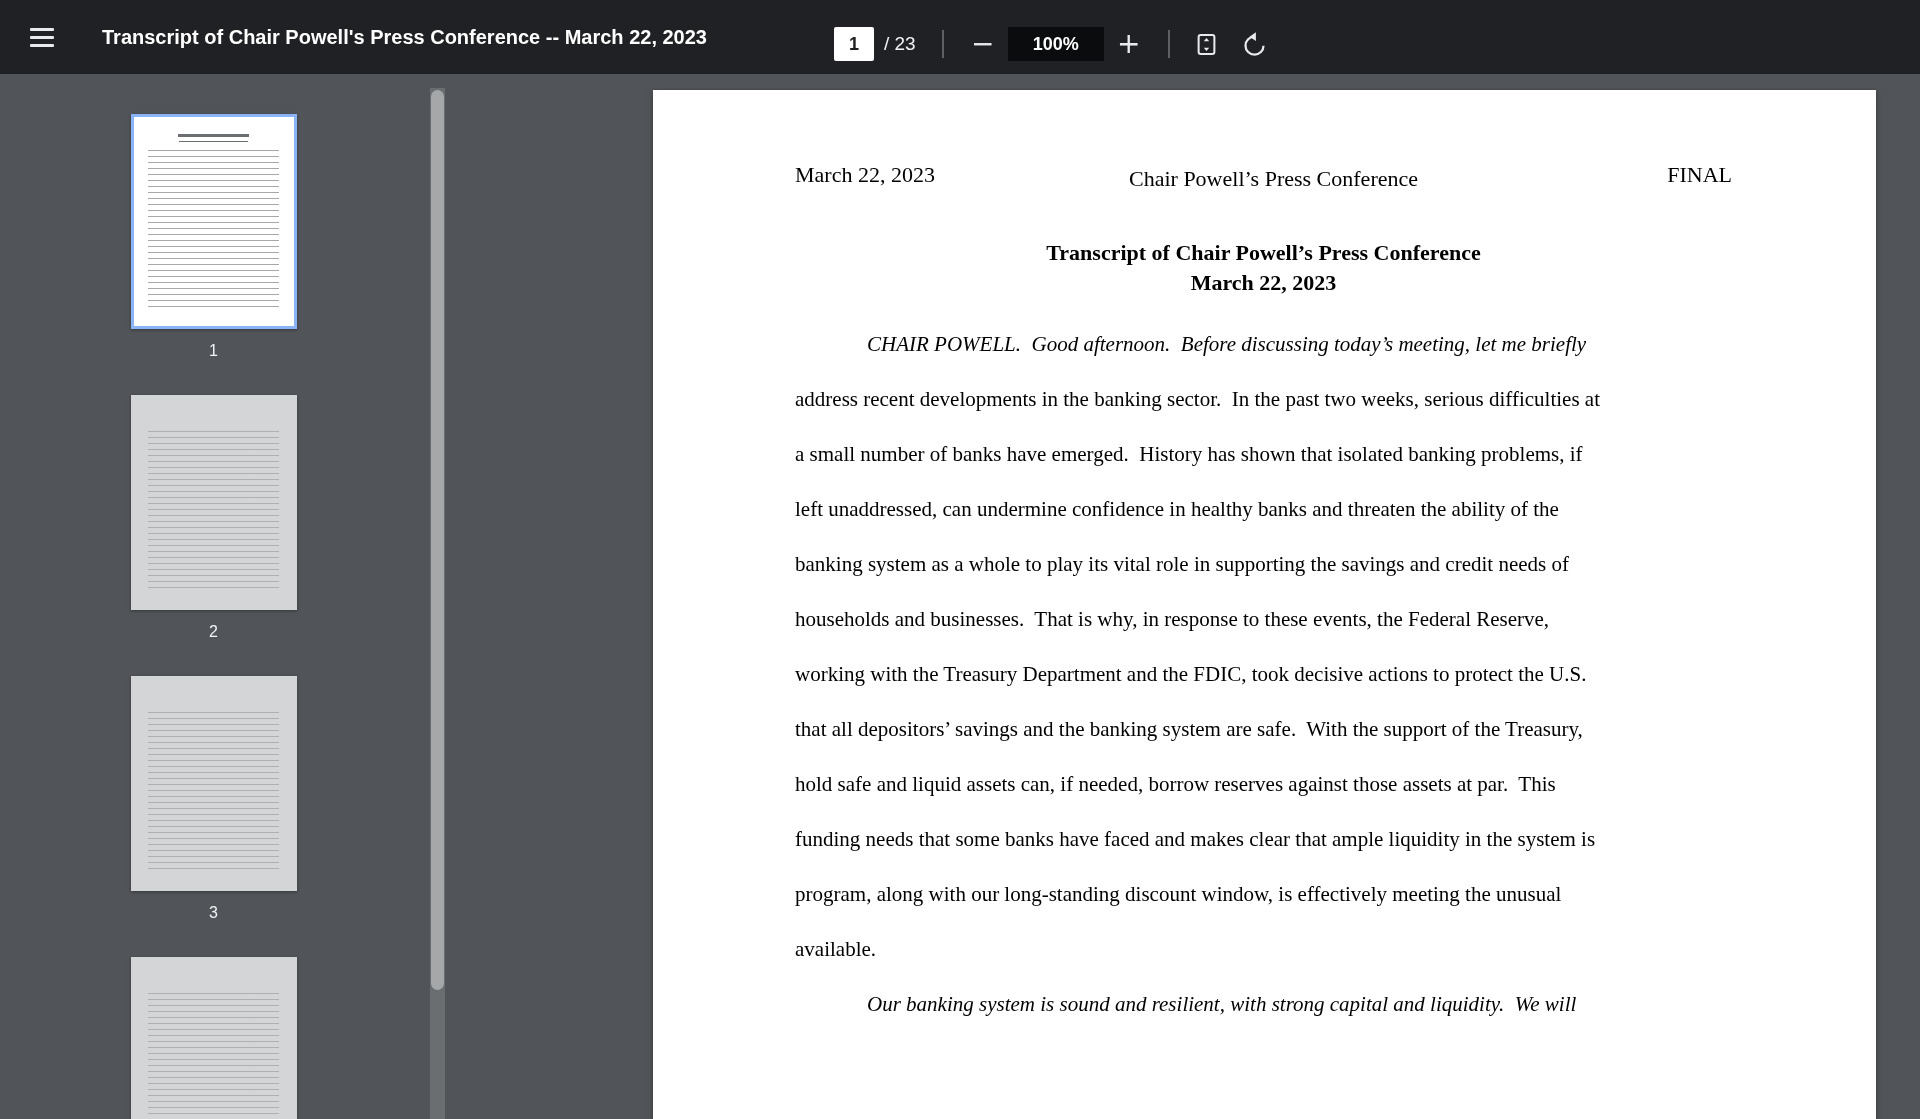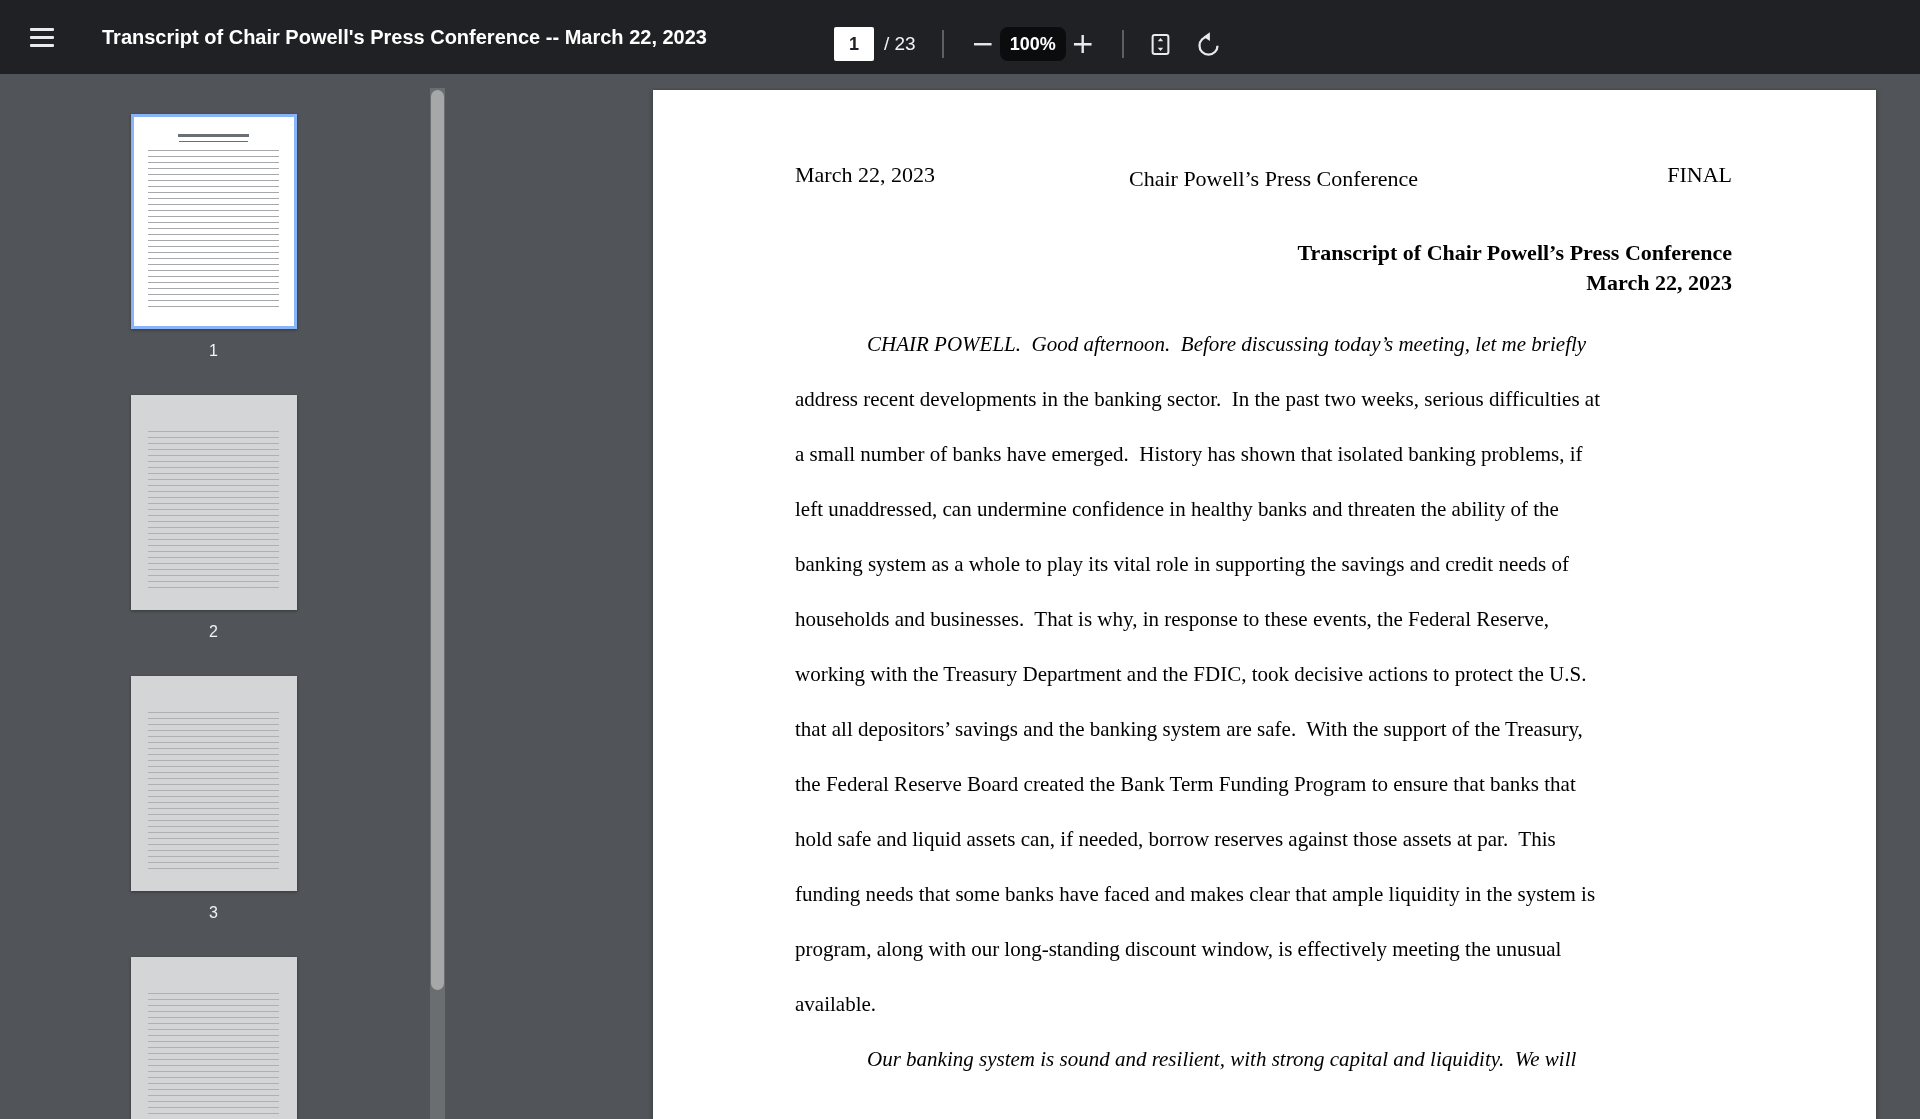--- a/index.html
+++ b/index.html
@@ -29,21 +29,21 @@
   }
   .page-total { margin-left:10px; color:#f1f3f4; font-size:19px; white-space:pre; }
   .tb-divider { width:2px; height:28px; background:#5c5f63; margin:0 22px 0 26px; }
   .tb-divider.second { margin:0 20px 0 22px; }
   .icon-btn {
     background:none; border:none; color:#e8eaed; cursor:pointer;
     width:34px; height:44px; display:flex; align-items:center; justify-content:center;
   }
   .zoom-glyph { font-size:28px; line-height:1; color:#e8eaed; font-family:"DejaVu Sans", sans-serif; }
   .zoom-box {
-    margin:0 0; height:34px; min-width:62px; padding:0 10px; border-radius:8px;
+    margin:0 8px; height:34px; min-width:62px; padding:0 25px; border-radius:0;
     background:#0b0c0d; color:#ffffff; font-size:18px; font-weight:bold;
     display:flex; align-items:center; justify-content:center; cursor:pointer;
   }
   .icon-btn + .icon-btn { margin-left:14px; }
 
   
   .sidebar {
     position:absolute; top:88px; left:0; width:447px; bottom:0;
     background:#515458; overflow:hidden;
   }
@@ -85,21 +85,21 @@
   .page {
     position:absolute; top:2px; left:206px; width:1223px; height:1560px;
     background:#ffffff; box-shadow:0 1px 5px rgba(0,0,0,.35);
     padding:72px 144px 0 142px;
     font-family:"Liberation Serif", serif; color:#000000;
   }
   .doc-header { position:relative; height:26px; font-size:22px; line-height:26px; }
   .doc-header .h-left  { position:absolute; left:0; top:0; }
   .doc-header .h-center{ position:absolute; left:50%; top:4px; transform:translateX(-50%); white-space:nowrap;margin-left:10px; }
   .doc-header .h-right { position:absolute; right:0; top:0; }
-  .doc-title { margin-top:50px; text-align:right; font-weight:bold; font-size:22px; line-height:30px; }
+  .doc-title { margin-top:50px; text-align:center; font-weight:bold; font-size:22px; line-height:30px; }
   .doc-body { margin-top:19px; }
   .doc-line { font-size:21px; line-height:55px; white-space:pre; }
   .doc-line.para-start { text-indent:72px;font-style:italic; }
 </style>
 </head>
 <body>
 
 <header class="toolbar">
   <button class="menu-btn">
     <span class="hamburger">
@@ -188,21 +188,20 @@
 
     <div class="doc-body">
       <div class="doc-line para-start">CHAIR POWELL.  Good afternoon.  Before discussing today’s meeting, let me briefly</div>
       <div class="doc-line">address recent developments in the banking sector.  In the past two weeks, serious difficulties at</div>
       <div class="doc-line">a small number of banks have emerged.  History has shown that isolated banking problems, if</div>
       <div class="doc-line">left unaddressed, can undermine confidence in healthy banks and threaten the ability of the</div>
       <div class="doc-line">banking system as a whole to play its vital role in supporting the savings and credit needs of</div>
       <div class="doc-line">households and businesses.  That is why, in response to these events, the Federal Reserve,</div>
       <div class="doc-line">working with the Treasury Department and the FDIC, took decisive actions to protect the U.S.</div>
       <div class="doc-line">that all depositors’ savings and the banking system are safe.  With the support of the Treasury,</div>
-      <div class="doc-line">the Federal Reserve Board created the Bank Term Funding Program to ensure that banks that</div>
       <div class="doc-line">hold safe and liquid assets can, if needed, borrow reserves against those assets at par.  This</div>
       <div class="doc-line">funding needs that some banks have faced and makes clear that ample liquidity in the system is</div>
       <div class="doc-line">program, along with our long-standing discount window, is effectively meeting the unusual</div>
       <div class="doc-line">available.</div>
       <div class="doc-line para-start">Our banking system is sound and resilient, with strong capital and liquidity.  We will</div>
     </div>
 
   </div>
 </main>
 

